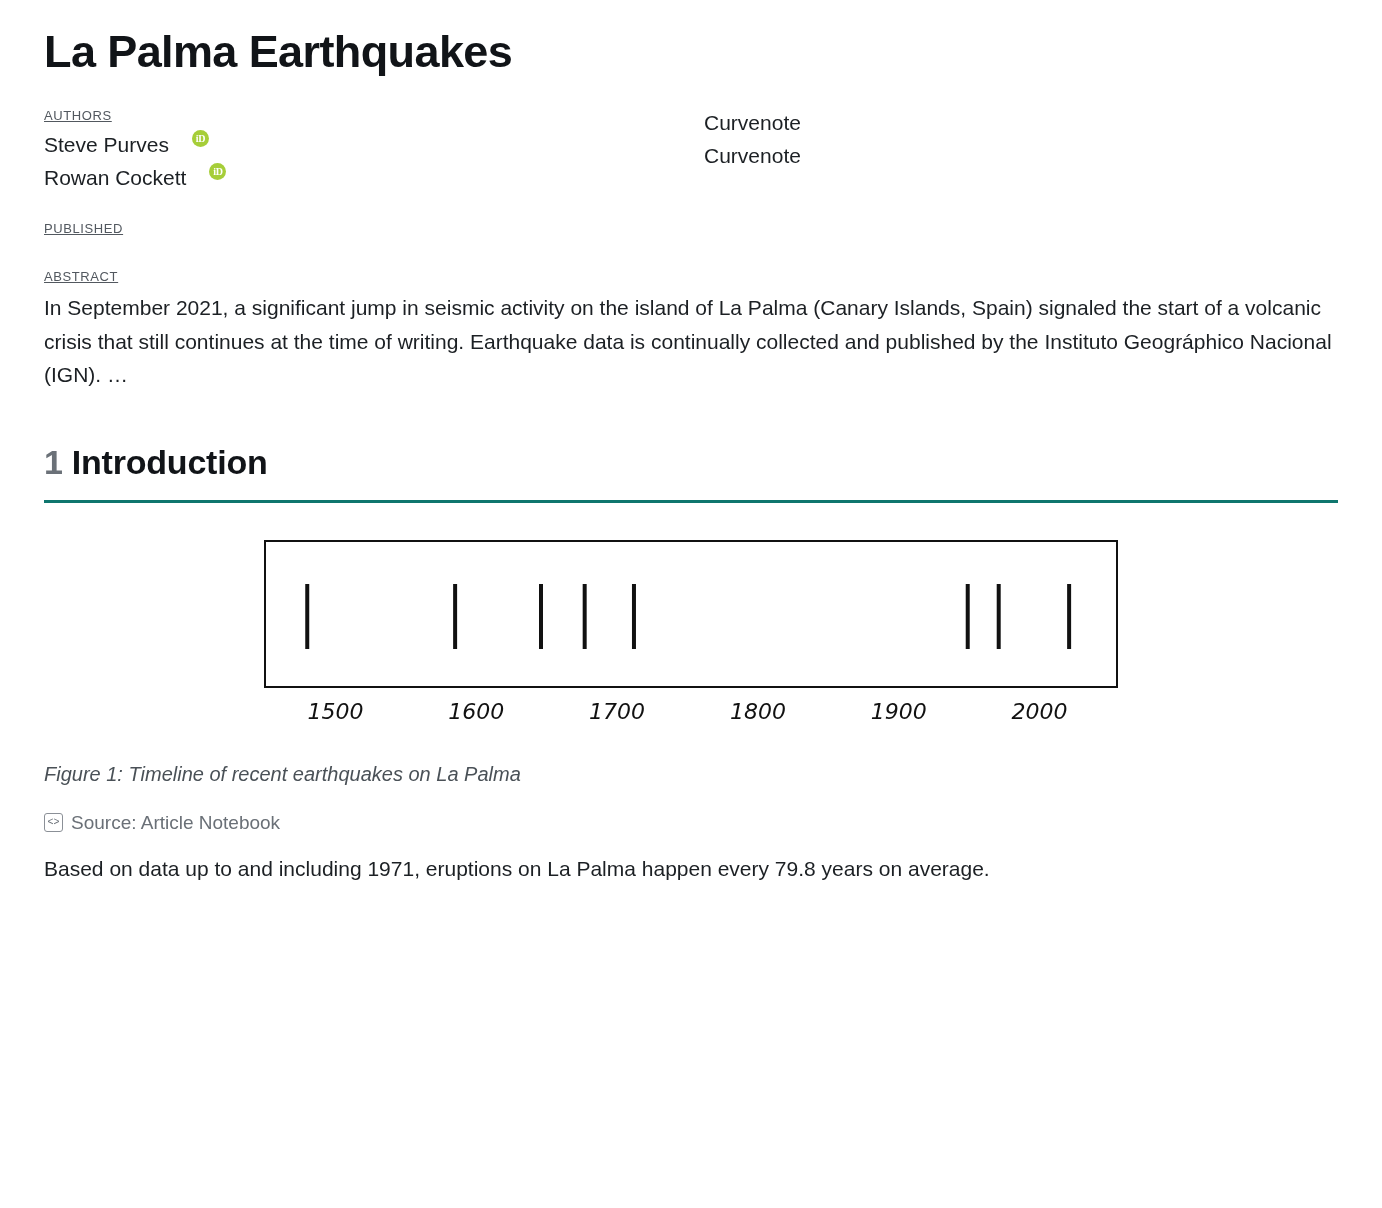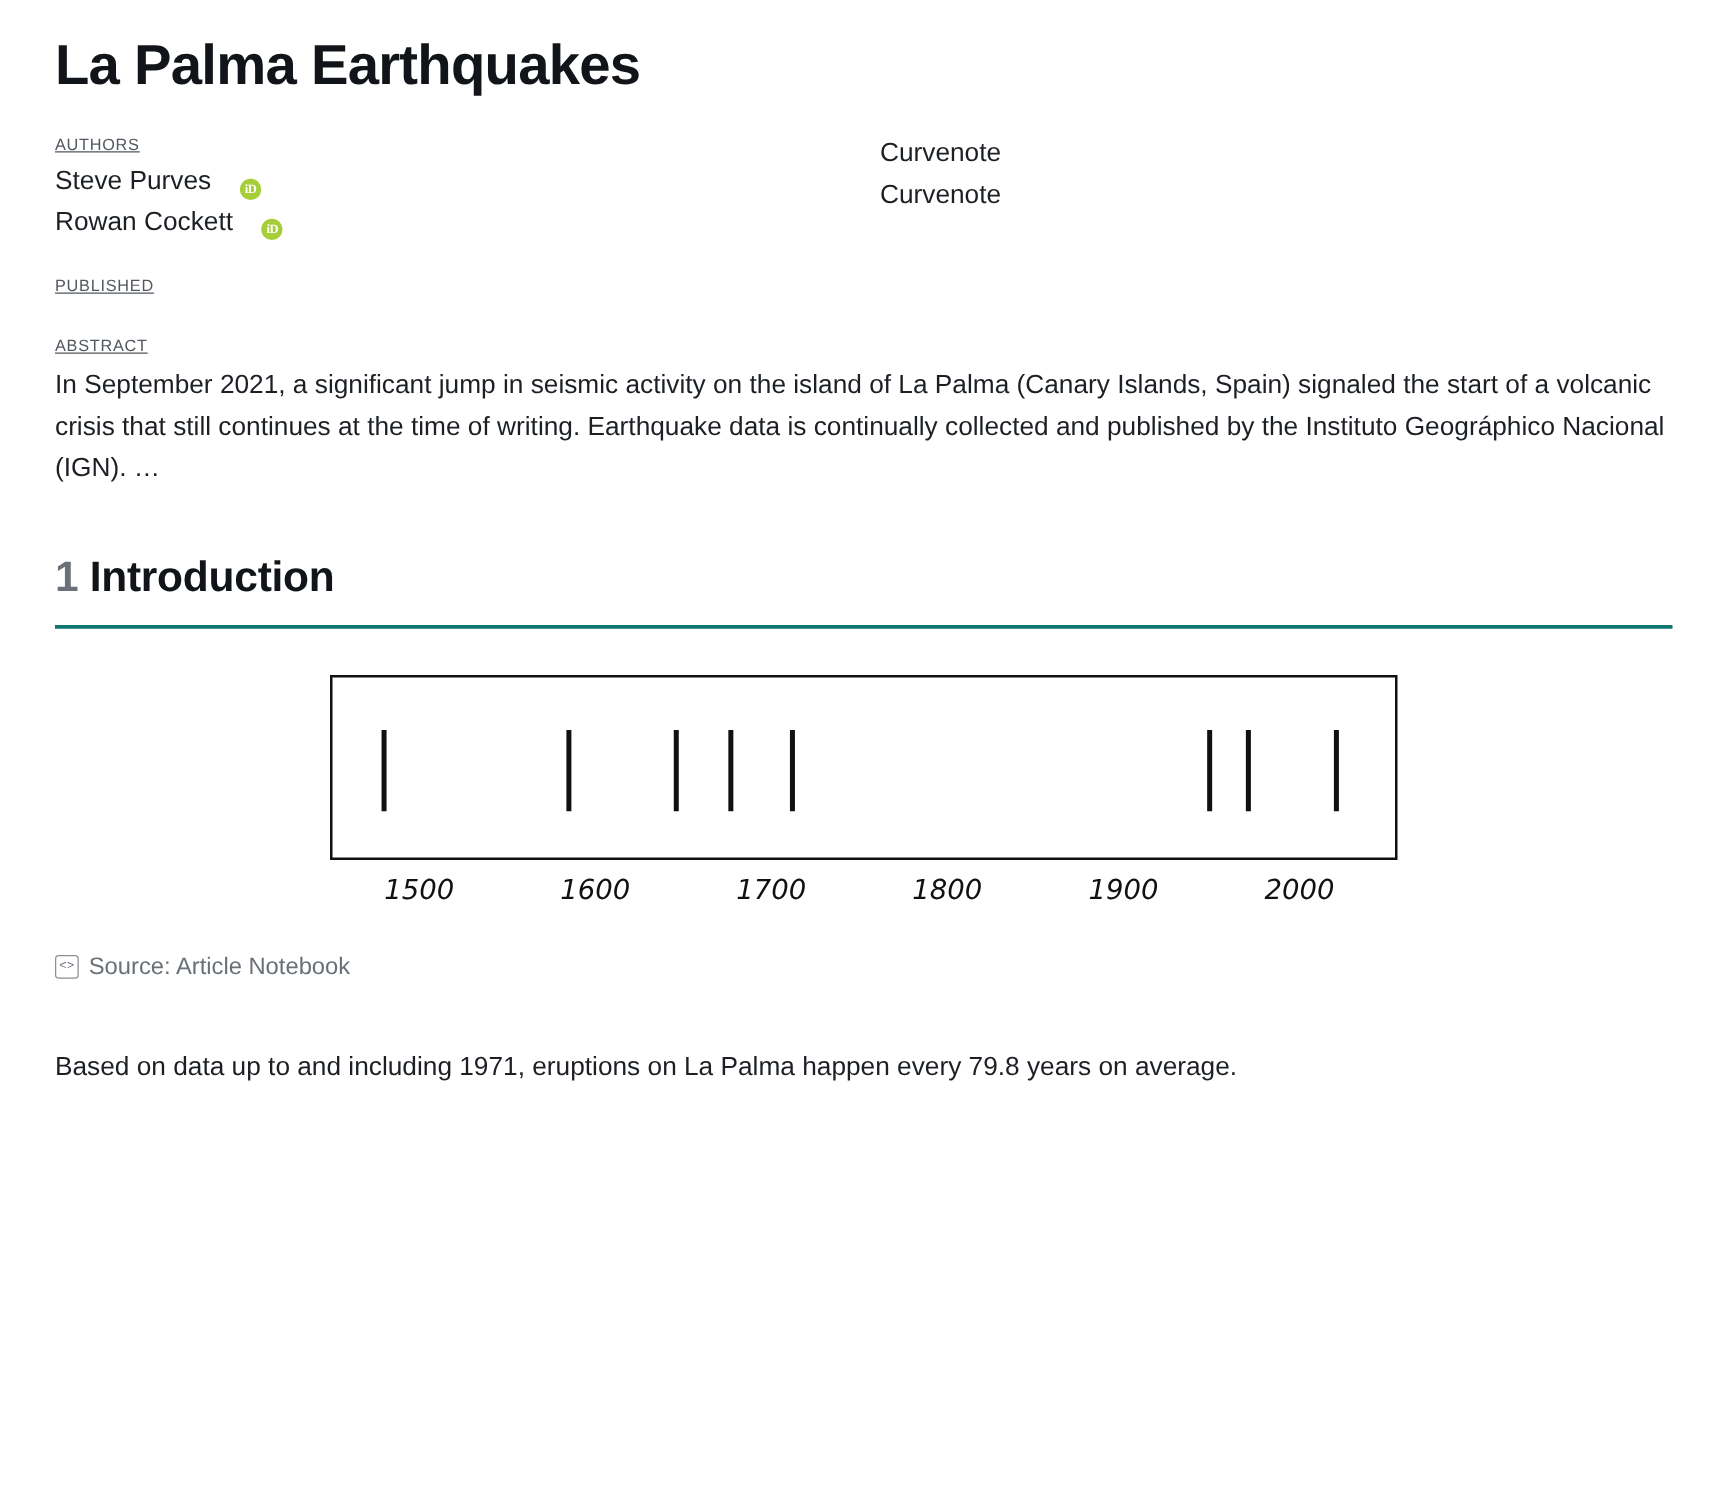--- a/index.html
+++ b/index.html
@@ -41,21 +41,21 @@
     text-decoration: underline;
   }
   .meta-value {
     font-size: 21px;
     line-height: 1.42;
     color: #1c2024;
     font-weight: 400;
   }
   .author-line {
     display: flex;
-    align-items: flex-end;
+    align-items: flex-start;
     gap: 23px;
     margin-bottom: 3px;
   }
   .affil-line {
     font-size: 21px;
     line-height: 1.42;
     color: #1c2024;
     margin-bottom: 3px;
   }
   .orcid {
@@ -139,21 +139,21 @@
     justify-content: center;
     font-size: 10px;
     color: #6a7077;
     font-family: "Liberation Mono", monospace;
     line-height: 1;
   }
   .body-text {
     font-size: 21px;
     line-height: 1.62;
     color: #1c2024;
-    margin-top: 52px;
+    margin-top: 18px;
     max-width: 1270px;
   }
   svg text {
     font-family: "DejaVu Sans", sans-serif;
   }
 </style>
 </head>
 <body>
 
 <div class="page">
@@ -218,20 +218,21 @@
             <g fill="#111111" font-size="22" text-anchor="middle">
               <text x="74.41322314049587" y="182">1500</text>
               <text x="215.2396694214876" y="182">1600</text>
               <text x="356.06611570247935" y="182">1700</text>
               <text x="496.89256198347107" y="182">1800</text>
               <text x="637.7190082644628" y="182">1900</text>
               <text x="778.5454545454545" y="182">2000</text>
             </g>
           </svg>
       </div>
+      <figcaption class="fig-caption">Figure 1: Timeline of recent earthquakes on La Palma</figcaption>
     </figure>
   </div>
 
   <div class="source-line">
     <span class="src-icon">&lt;&gt;</span>
     <span>Source: Article Notebook</span>
   </div>
 
   <p class="body-text">Based on data up to and including 1971, eruptions on La Palma happen every 79.8 years on average.</p>
 

